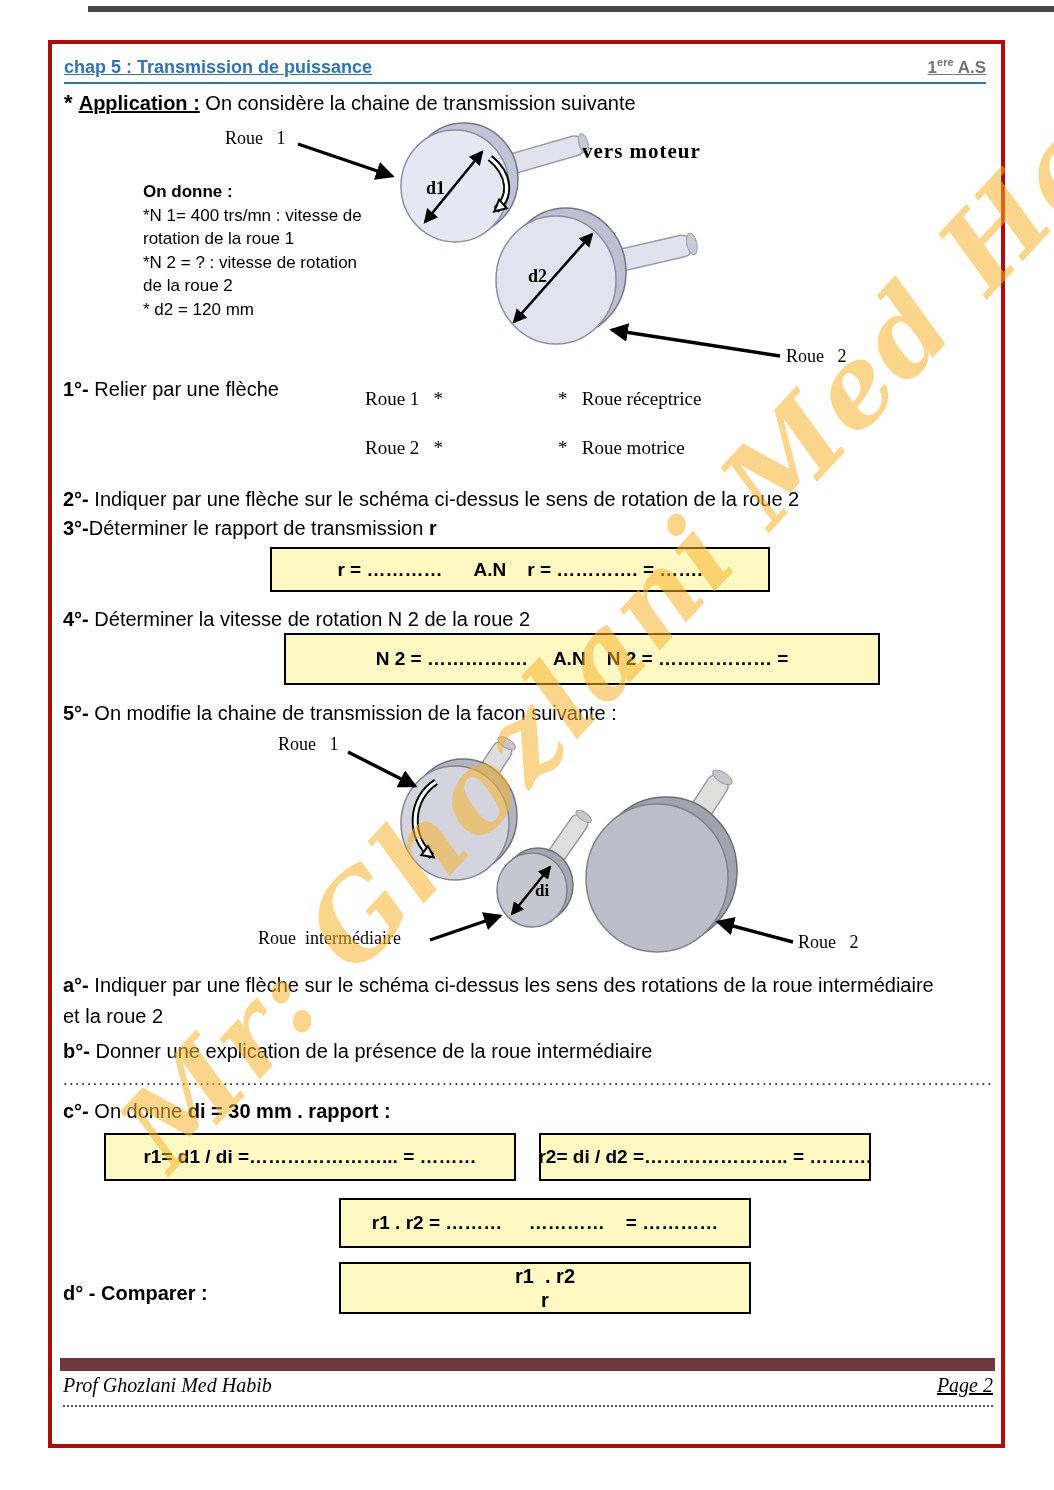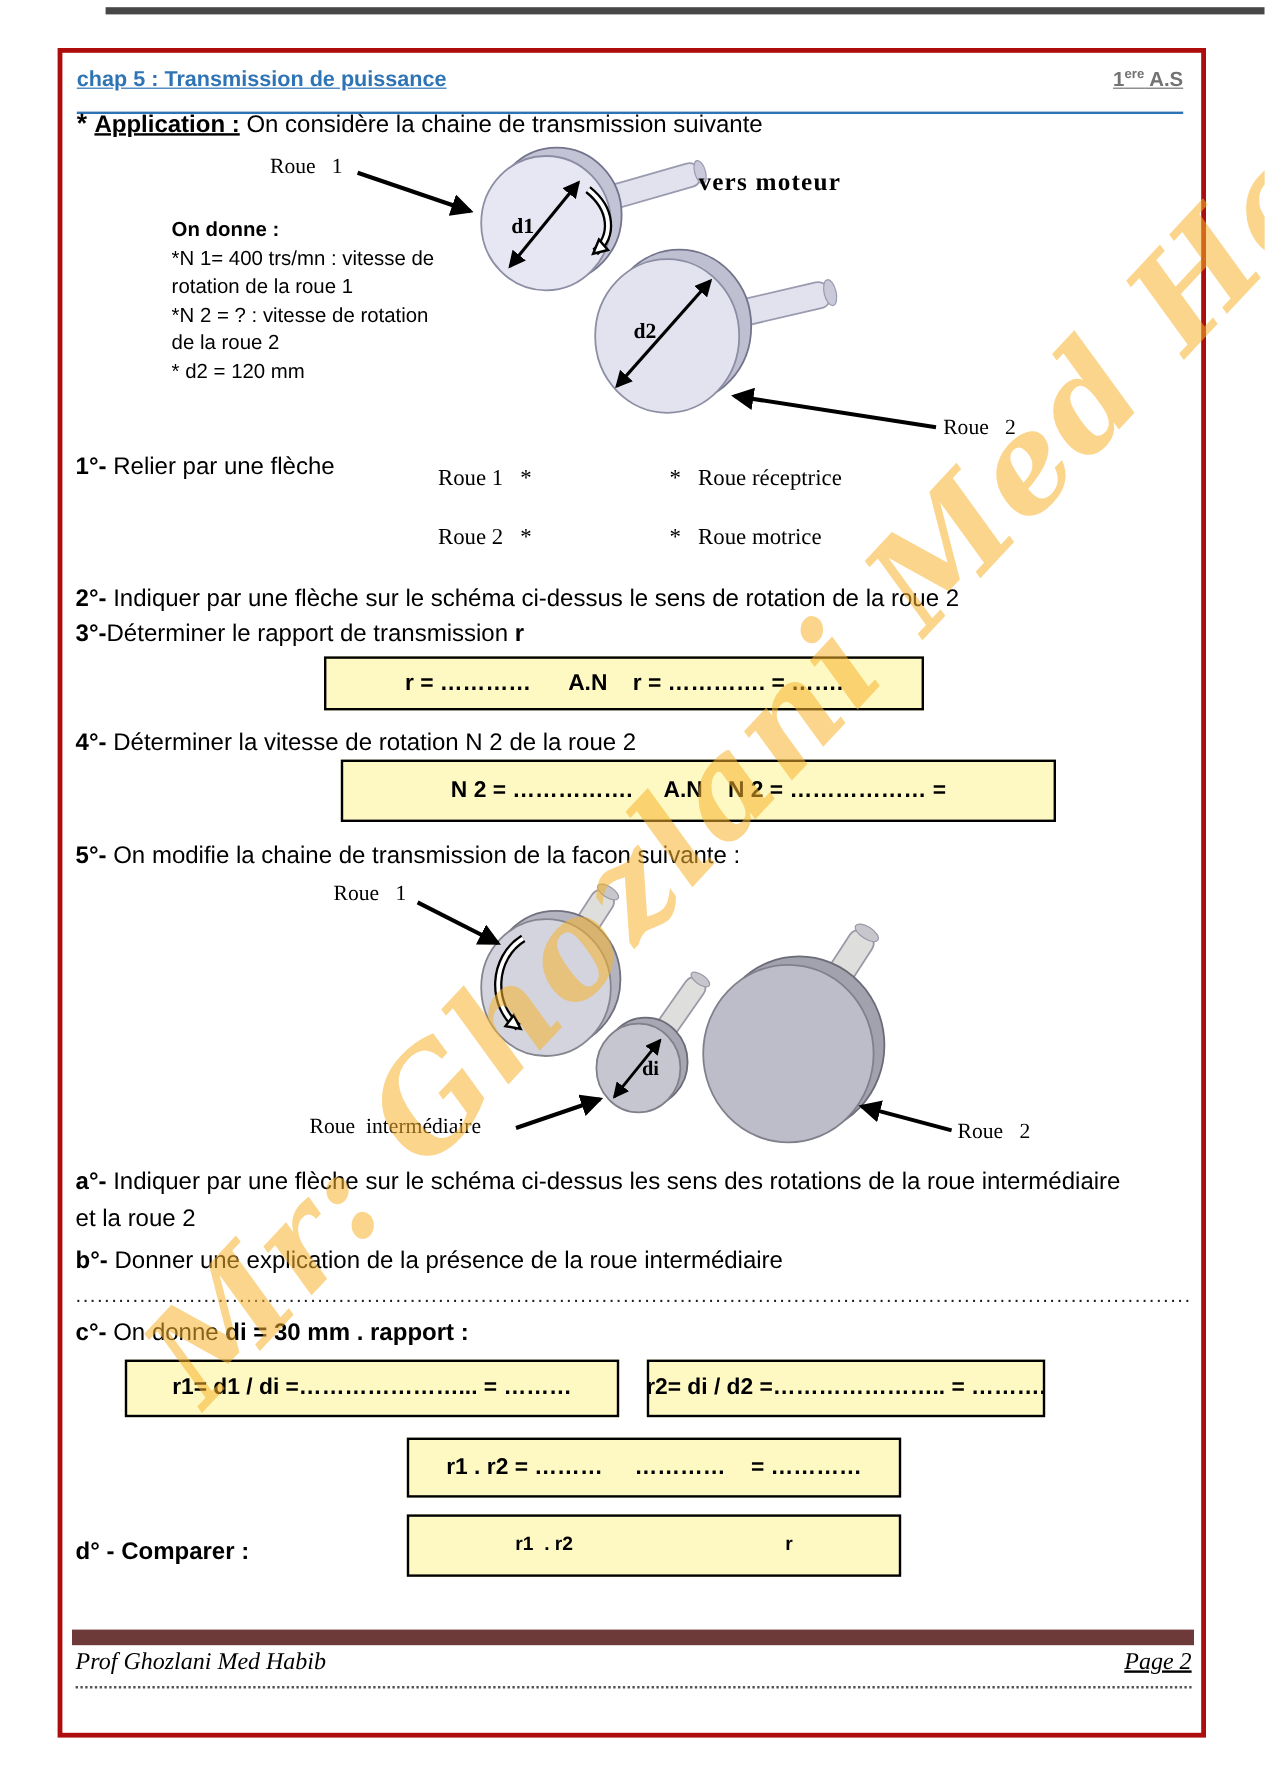--- a/index.html
+++ b/index.html
@@ -4,21 +4,21 @@
 <style>
   * { margin:0; padding:0; box-sizing:border-box; }
   html,body { background:#ffffff; }
   body { width:1054px; height:1490px; font-family:"Liberation Sans", sans-serif; color:#000; }
   .page { position:relative; width:1054px; height:1490px; background:#fff; overflow:hidden; }
 
   .top-strip { position:absolute; left:88px; top:6px; width:966px; height:6px; background:#474747; }
 
   .frame { position:absolute; left:48px; top:40px; width:957px; height:1408px; border:4px solid #ad0d0d; }
 
-  .header { position:absolute; left:64px; top:56px; width:922px; display:flex; justify-content:space-between; align-items:flex-end; border-bottom:2px solid #2e74b5; padding-bottom:16px; }
+  .header { position:absolute; left:64px; top:56px; width:922px; display:flex; justify-content:space-between; align-items:flex-end; border-bottom:2px solid #2e74b5; padding-bottom:4px; }
   .chapter { color:#2e74b5; font-weight:bold; font-size:18px; text-decoration:underline; }
   .grade { color:#737373; font-weight:bold; font-size:17px; text-decoration:underline; }
   .grade sup { font-size:11px; }
 
   .app-line { position:absolute; left:64px; top:90px; font-size:20px; }
   .app-star { font-weight:bold; font-size:22px; }
   .app-label { font-weight:bold; text-decoration:underline; }
 
   .diag { position:absolute; z-index:2; }
 
@@ -26,21 +26,21 @@
   .given-title { font-weight:bold; }
 
   .q { position:absolute; left:63px; font-size:20px; line-height:1.55; z-index:3; }
   .q b { font-weight:bold; }
   .qd { font-weight:bold; }
 
   .match { position:absolute; font-family:"Liberation Serif", serif; font-size:19px; white-space:pre; z-index:3; }
 
   .abox { position:absolute; border:2px solid #000; background:#fef9c3; display:flex; align-items:center; justify-content:center; font-weight:bold; font-size:19px; z-index:3; }
   .abox span { white-space:pre; }
-  .abox.cmp { justify-content:space-around; font-size:16px; }
+  .abox.cmp { justify-content:space-around; font-size:20px;flex-direction:column; }
 
   .dots-line { position:absolute; left:63px; top:1070px; width:930px; overflow:hidden; white-space:nowrap; font-size:17px; letter-spacing:1.2px; color:#222; z-index:3; }
 
   .footer-bar { position:absolute; left:60px; top:1358px; width:935px; height:13px; background:#6e3939; }
   .footer { position:absolute; left:63px; top:1374px; width:930px; display:flex; justify-content:space-between; font-family:"Liberation Serif", serif; font-style:italic; font-size:20px; border-bottom:2px dotted #555; padding-bottom:8px; z-index:3; }
   .footer .pagenum { text-decoration:underline; }
 
   .watermark { position:absolute; left:95px; top:1105px; transform:rotate(-47deg); transform-origin:0 0; font-family:"DejaVu Serif", serif; font-style:italic; font-weight:bold; font-size:110px; letter-spacing:3px; color:rgba(246,179,43,0.55); white-space:nowrap; z-index:9; pointer-events:none; }
 
   svg text { font-family:"Liberation Serif", serif; }

